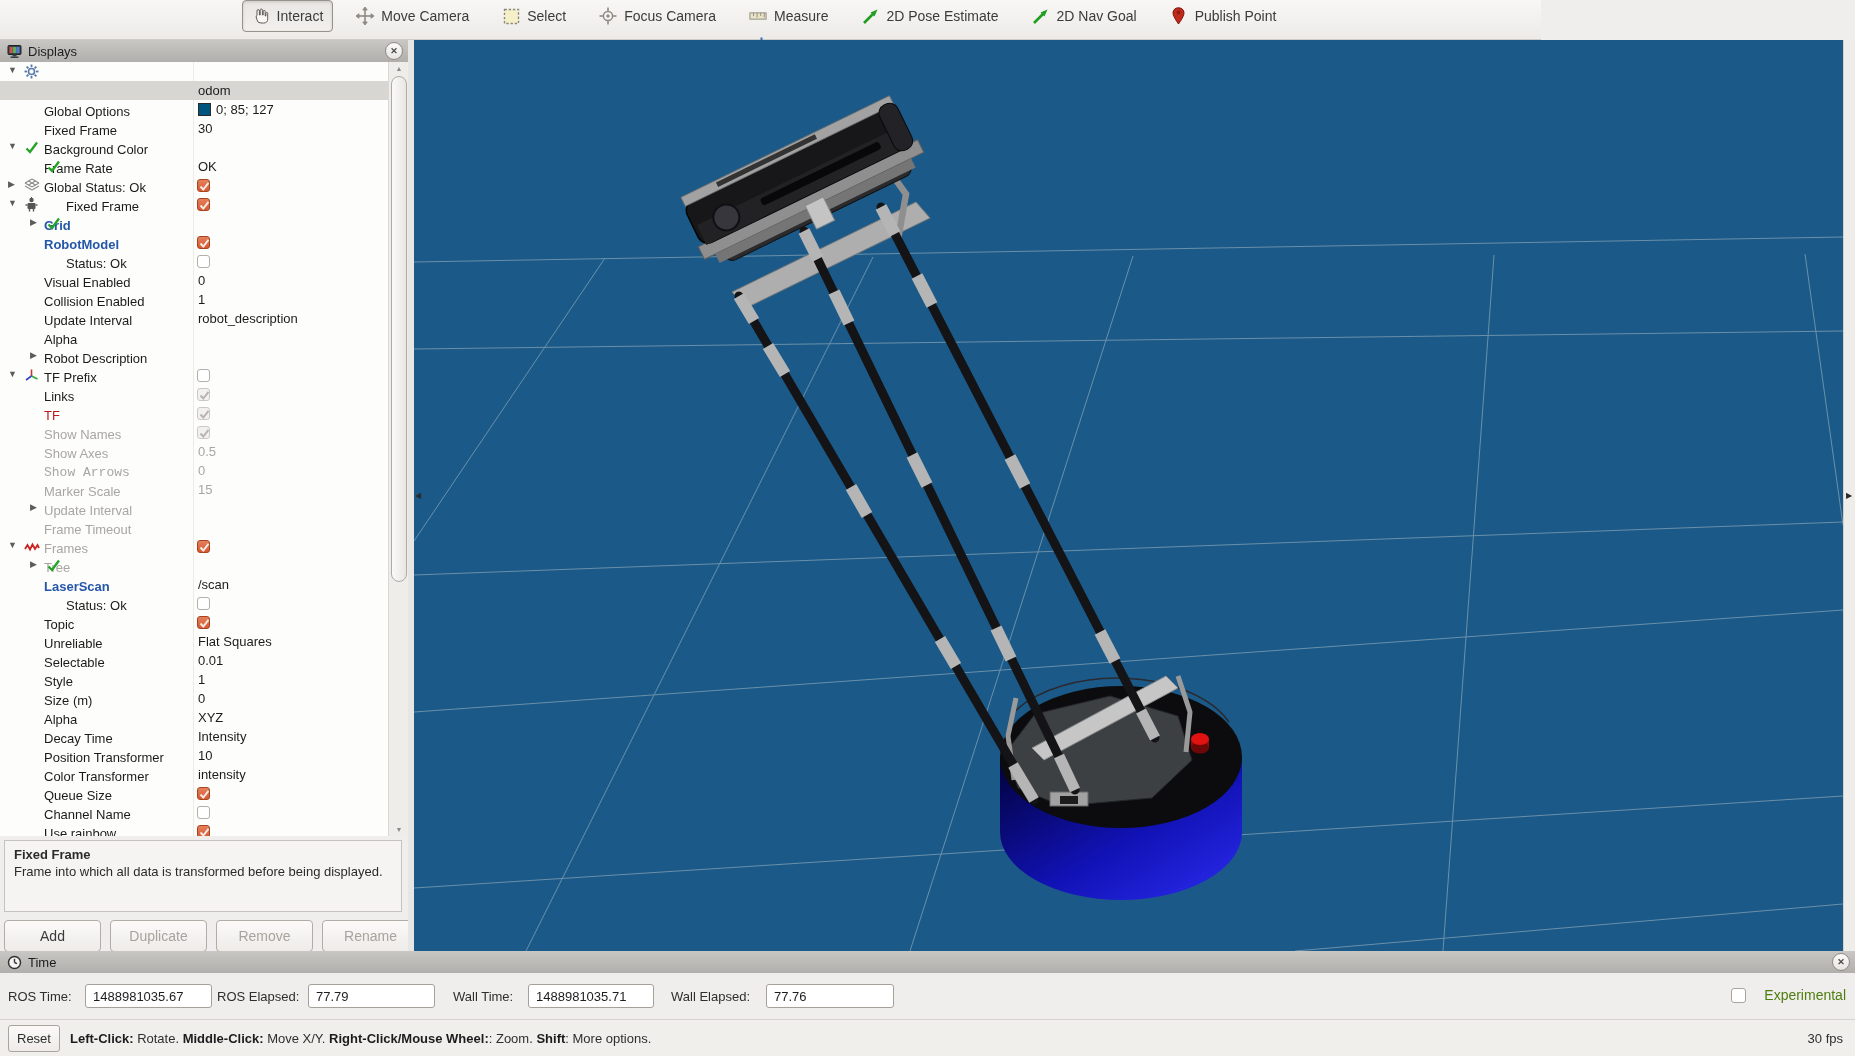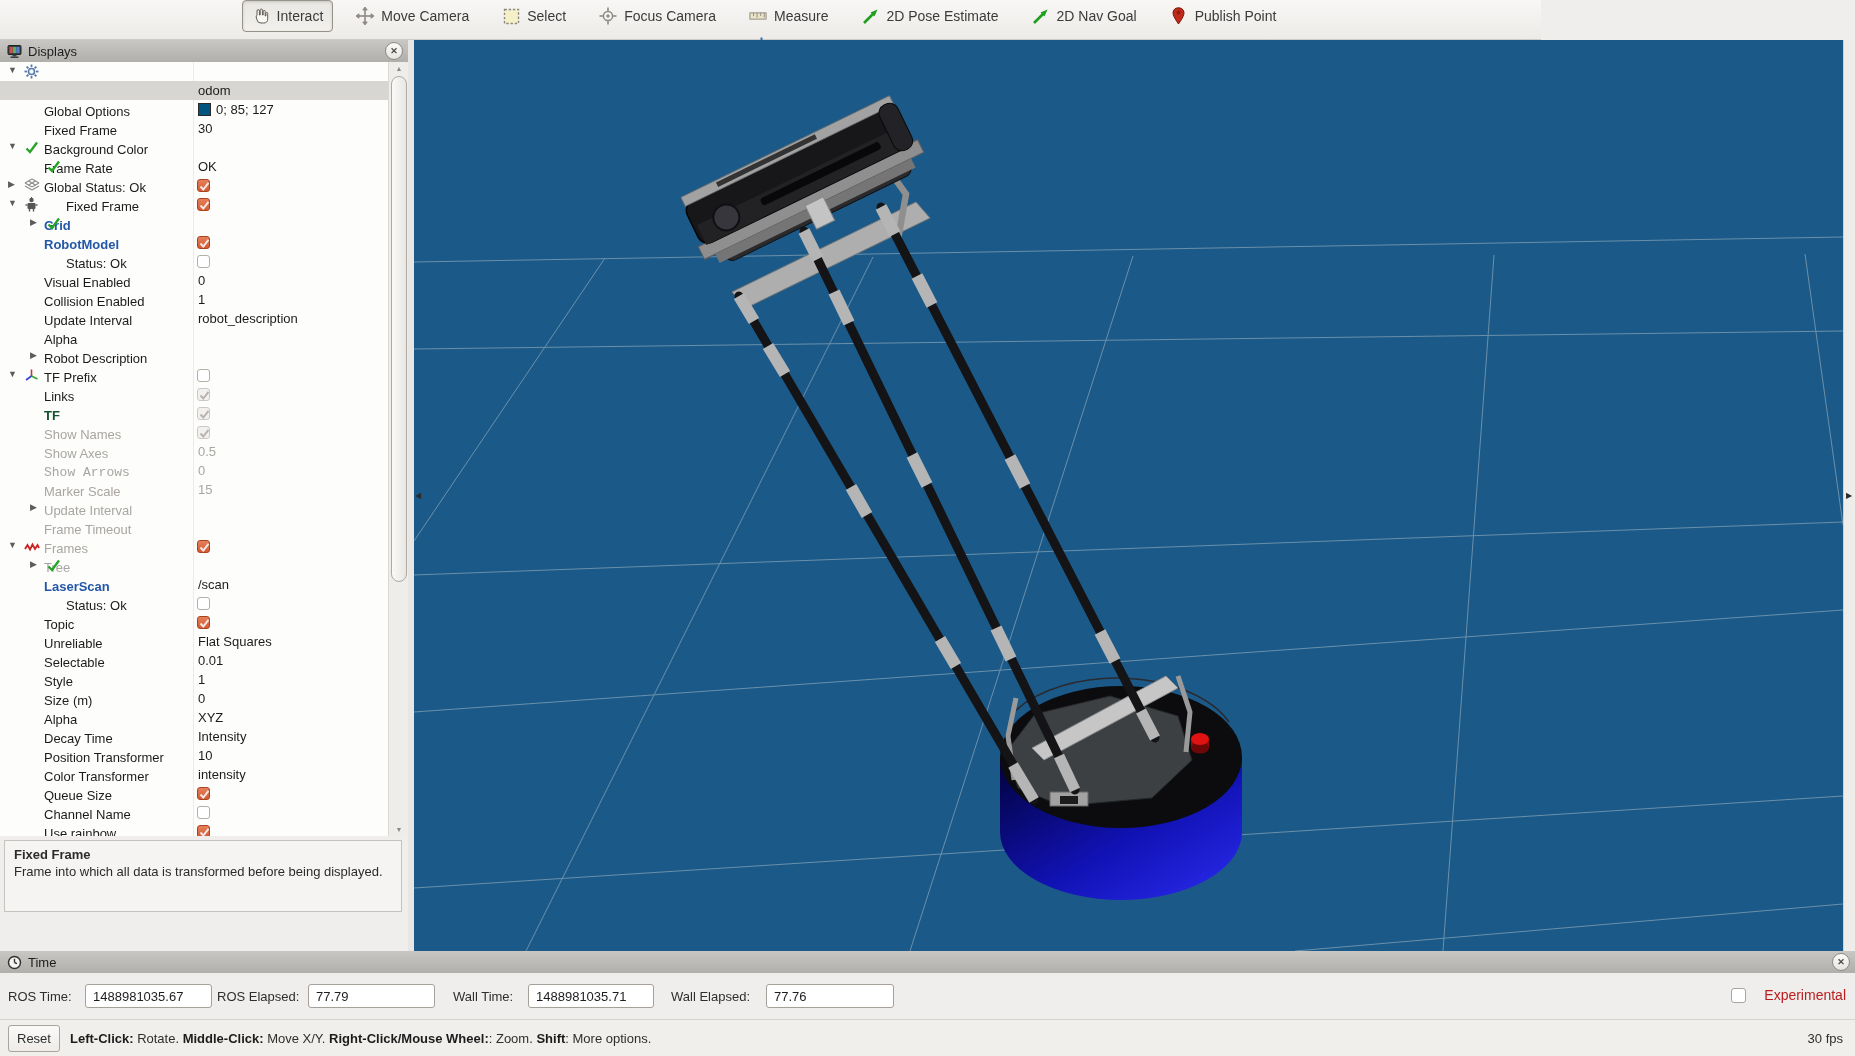--- a/index.html
+++ b/index.html
@@ -18,21 +18,21 @@
   .xbtn{margin-left:auto;width:16px;height:16px;border-radius:9px;border:1px solid #8f8b85;background:linear-gradient(#fcfbfa,#e7e4e0);color:#4a4a4a;font-size:9px;font-weight:bold;display:flex;align-items:center;justify-content:center;line-height:1;}
   #displays-header{left:0;top:40px;width:408px;}
   .tree{position:absolute;left:0;top:62px;width:408px;height:774px;background:#fdfdfc;overflow:hidden;border-right:1px solid #c9c6c1;box-sizing:border-box;}
   .tree .coldiv{position:absolute;left:193px;top:0;width:1px;height:774px;background:#ecebe8;}
   .trow{position:absolute;left:0;width:388px;height:19px;}
   .trow.sel{background:#d8d6d2;}
   .exp{position:absolute;top:4px;font-size:9px;color:#5c5c5c;line-height:1;}
   .ricon{position:absolute;top:2px;width:15px;height:15px;}
   .rlabel{position:absolute;top:2px;font-size:13px;color:#1b1b1b;white-space:nowrap;line-height:15px;margin-top:40px;}
   .rlabel.on{font-weight:bold;color:#2457a8;}
-  .rlabel.off{font-weight:bold;color:#14532d;}
+  .rlabel.off{font-weight:normal;color:#b91c1c;}
   .rlabel.dis{color:#a9a6a1;}
   .rval{position:absolute;left:198px;top:2px;font-size:13px;color:#1b1b1b;white-space:nowrap;line-height:15px;display:flex;align-items:center;gap:5px;}
   .rval.dis{color:#a9a6a1;}
   .swatch{display:inline-block;width:13px;height:13px;border:1px solid #2a2a2a;box-sizing:border-box;}
   .cb{position:absolute;left:197px;top:3px;width:13px;height:13px;border-radius:3px;box-sizing:border-box;}
   .cb.on{background:linear-gradient(#e5805b,#d55a33);border:1px solid #a8431f;}
   .cb.offb{background:#fff;border:1px solid #b3afa9;}
   .cb.dison{background:#f3f1ef;border:1px solid #ccc9c4;}
   .cb svg{position:absolute;left:0;top:0;}
   
@@ -49,21 +49,21 @@
   .splitL{position:absolute;left:408px;top:40px;width:6px;height:911px;background:#e8e6e2;}
   .viewport{position:absolute;left:414px;top:40px;width:1429px;height:911px;background:#1b5a88;}
   .stripR{position:absolute;left:1843px;top:40px;width:12px;height:911px;background:#efedea;border-left:1px solid #d5d2ce;box-sizing:border-box;}
   .harrow{position:absolute;font-size:8px;color:#2a2a2a;line-height:1;}
   
   #time-header{left:0;top:951px;width:1855px;}
   .tfields{position:absolute;left:0;top:973px;width:1855px;height:47px;background:#f0eeec;border-bottom:1px solid #d6d3cf;display:flex;align-items:center;box-sizing:border-box;padding-left:8px;font-size:13px;}
   .tfield{display:flex;align-items:center;}
   .tfield .tlabel{margin-right:7px;color:#2e2e2e;white-space:nowrap;}
   .tinput{height:24px;border:1px solid #a5a09a;border-radius:3px;background:#fff;display:flex;align-items:center;padding:0 7px;box-sizing:border-box;color:#1d1d1d;margin-right:9px;}
-  .expchk{position:absolute;right:9px;top:14px;display:flex;align-items:center;gap:18px;font-size:14px;color:#b91c1c;}
+  .expchk{position:absolute;right:9px;top:14px;display:flex;align-items:center;gap:18px;font-size:14px;color:#4d7c0f;}
   .expbox{width:15px;height:15px;border:1px solid #a8a49e;border-radius:3px;background:#fff;box-sizing:border-box;}
   
   .statusbar{position:absolute;left:0;top:1020px;width:1855px;height:36px;background:#f1efec;display:flex;align-items:center;box-sizing:border-box;padding:0 8px;font-size:13px;color:#2e2e2e;}
   .reset-btn{height:25px;padding:0 8px;border:1px solid #a8a49e;border-radius:3px;background:linear-gradient(#fbfaf9,#eeebe8);display:flex;align-items:center;font-size:13px;color:#2e2e2e;}
   .help{margin-left:10px;white-space:nowrap;}
   .help b{color:#1c1c1c;}
   .fps{margin-left:auto;margin-right:4px;color:#2e2e2e;}
 </style>
 </head>
 <body>
@@ -486,20 +486,26 @@
     <div class="sb-arrow" style="top:3px;">▲</div>
     <div class="sb-thumb"></div>
     <div class="sb-arrow" style="bottom:3px;">▼</div>
   </div>
 
   <div class="desc">
     <div class="dtitle">Fixed Frame</div>
     <div>Frame into which all data is transformed before being displayed.</div>
   </div>
 
+  <div class="pbtns">
+      <div class="pbtn">Add</div>
+      <div class="pbtn disabled">Duplicate</div>
+      <div class="pbtn disabled">Remove</div>
+      <div class="pbtn disabled">Rename</div>
+    </div>
 
   <div class="splitL"></div>
   <div class="viewport" style="background: rgb(27, 90, 136);">
     <svg width="1429" height="911" viewBox="0 0 1429 911">
       <defs>
         <linearGradient id="blueG" x1="0" y1="0" x2="1" y2="1">
           <stop offset="0" stop-color="#02023c"></stop>
             <stop offset="0.55" stop-color="#1112b4"></stop>
             <stop offset="1" stop-color="#2b2cf0"></stop>
         </linearGradient>

